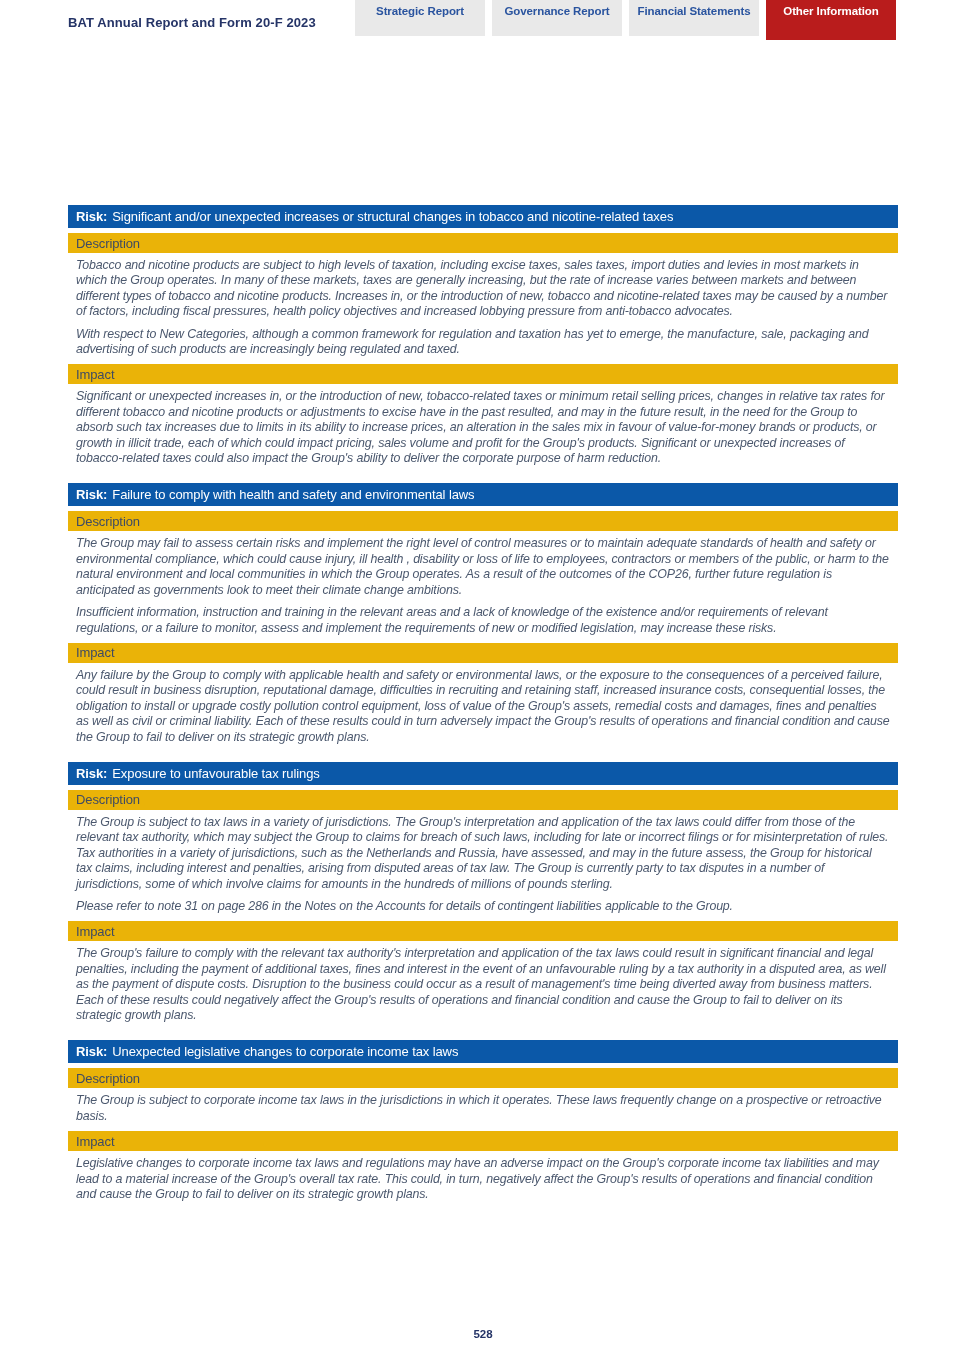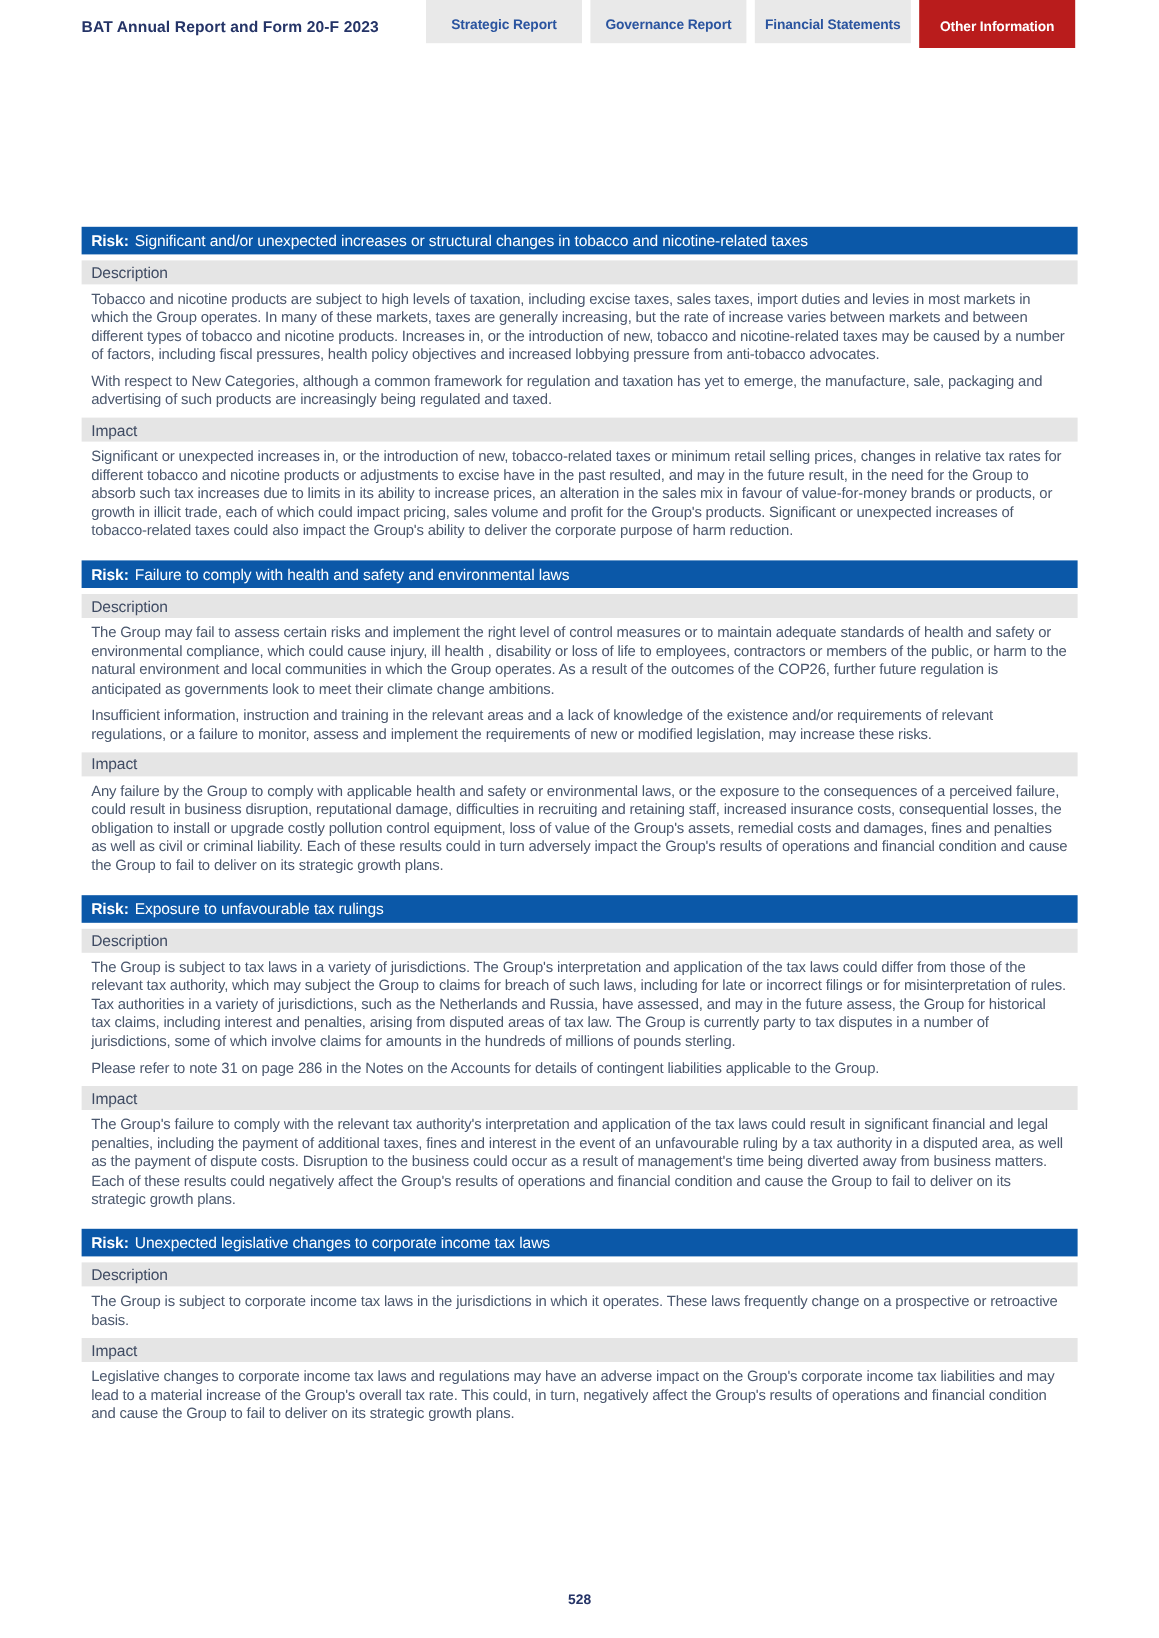--- a/index.html
+++ b/index.html
@@ -11,40 +11,40 @@
   .header-title{
     position:absolute;left:68px;top:15px;font-size:13px;font-weight:bold;
     color:#253467;letter-spacing:0.1px;
   }
   .tabs{
     position:absolute;top:0;left:355px;display:flex;gap:7px;align-items:flex-start;
   }
   .tab{
     width:130px;height:36px;background:#e9e9e9;color:#2a549f;
     font-weight:bold;font-size:11.5px;letter-spacing:-0.1px;
-    display:flex;align-items:center;justify-content:center;
+    display:flex;justify-content:center;
     box-sizing:border-box;padding-top:5px;cursor:pointer;text-align:center;
   }
   .tab.active{background:#b91c1c;color:#ffffff;height:40px;}
   
-  .content{position:absolute;left:68px;top:189px;width:830px;}
+  .content{position:absolute;left:68px;top:205px;width:830px;}
   .section{margin-bottom:17px;}
   .risk-bar{
     background:#0b58a8;color:#ffffff;height:23px;display:flex;align-items:center;
     padding:0 8px;font-size:13px;margin-bottom:5px;letter-spacing:-0.1px;
   }
   .risk-label{font-weight:bold;margin-right:5px;}
   .sub-bar{
-    background:#e5e5e5;color:#3f4b63;height:20px;display:flex;align-items:center;
+    background:#eab308;color:#3f4b63;height:20px;display:flex;align-items:center;
     padding:0 8px;font-size:13px;margin-bottom:5px;letter-spacing:-0.1px;
   }
   .para-wrap{margin:0;}
   .body-para{
     margin:0 0 7px;padding:0 8px;font-size:12.4px;line-height:15.4px;
-    color:#4b586e;letter-spacing:-0.15px;
+    color:#4b586e;letter-spacing:-0.15px;font-style:italic;
   }
   
   .page-number{
     position:absolute;left:0;top:1328px;width:966px;text-align:center;
     font-size:11.5px;font-weight:bold;color:#253467;
   }
 </style>
 </head>
 <body>
 

